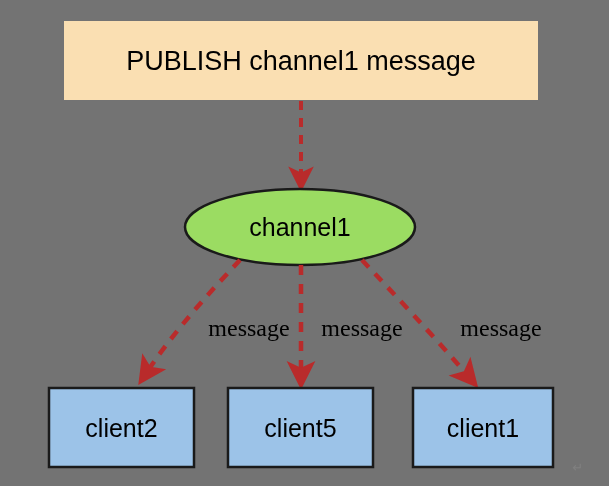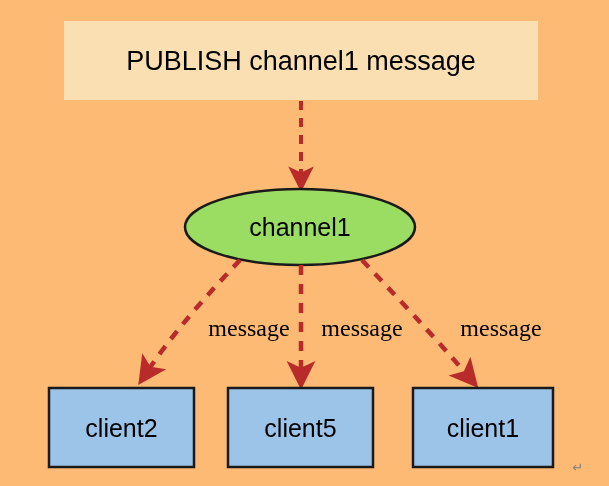--- a/index.html
+++ b/index.html
@@ -7,21 +7,21 @@
     padding: 0;
     background: #ffffff;
   }
   body {
     font-family: "Liberation Sans", sans-serif;
   }
   #canvas {
     position: relative;
     width: 609px;
     height: 486px;
-    background: #fdba74;
+    background: #737373;
     overflow: hidden;
   }
   #diagram-svg {
     position: absolute;
     top: 0;
     left: 0;
     width: 609px;
     height: 486px;
   }
   .node-label-sans {

